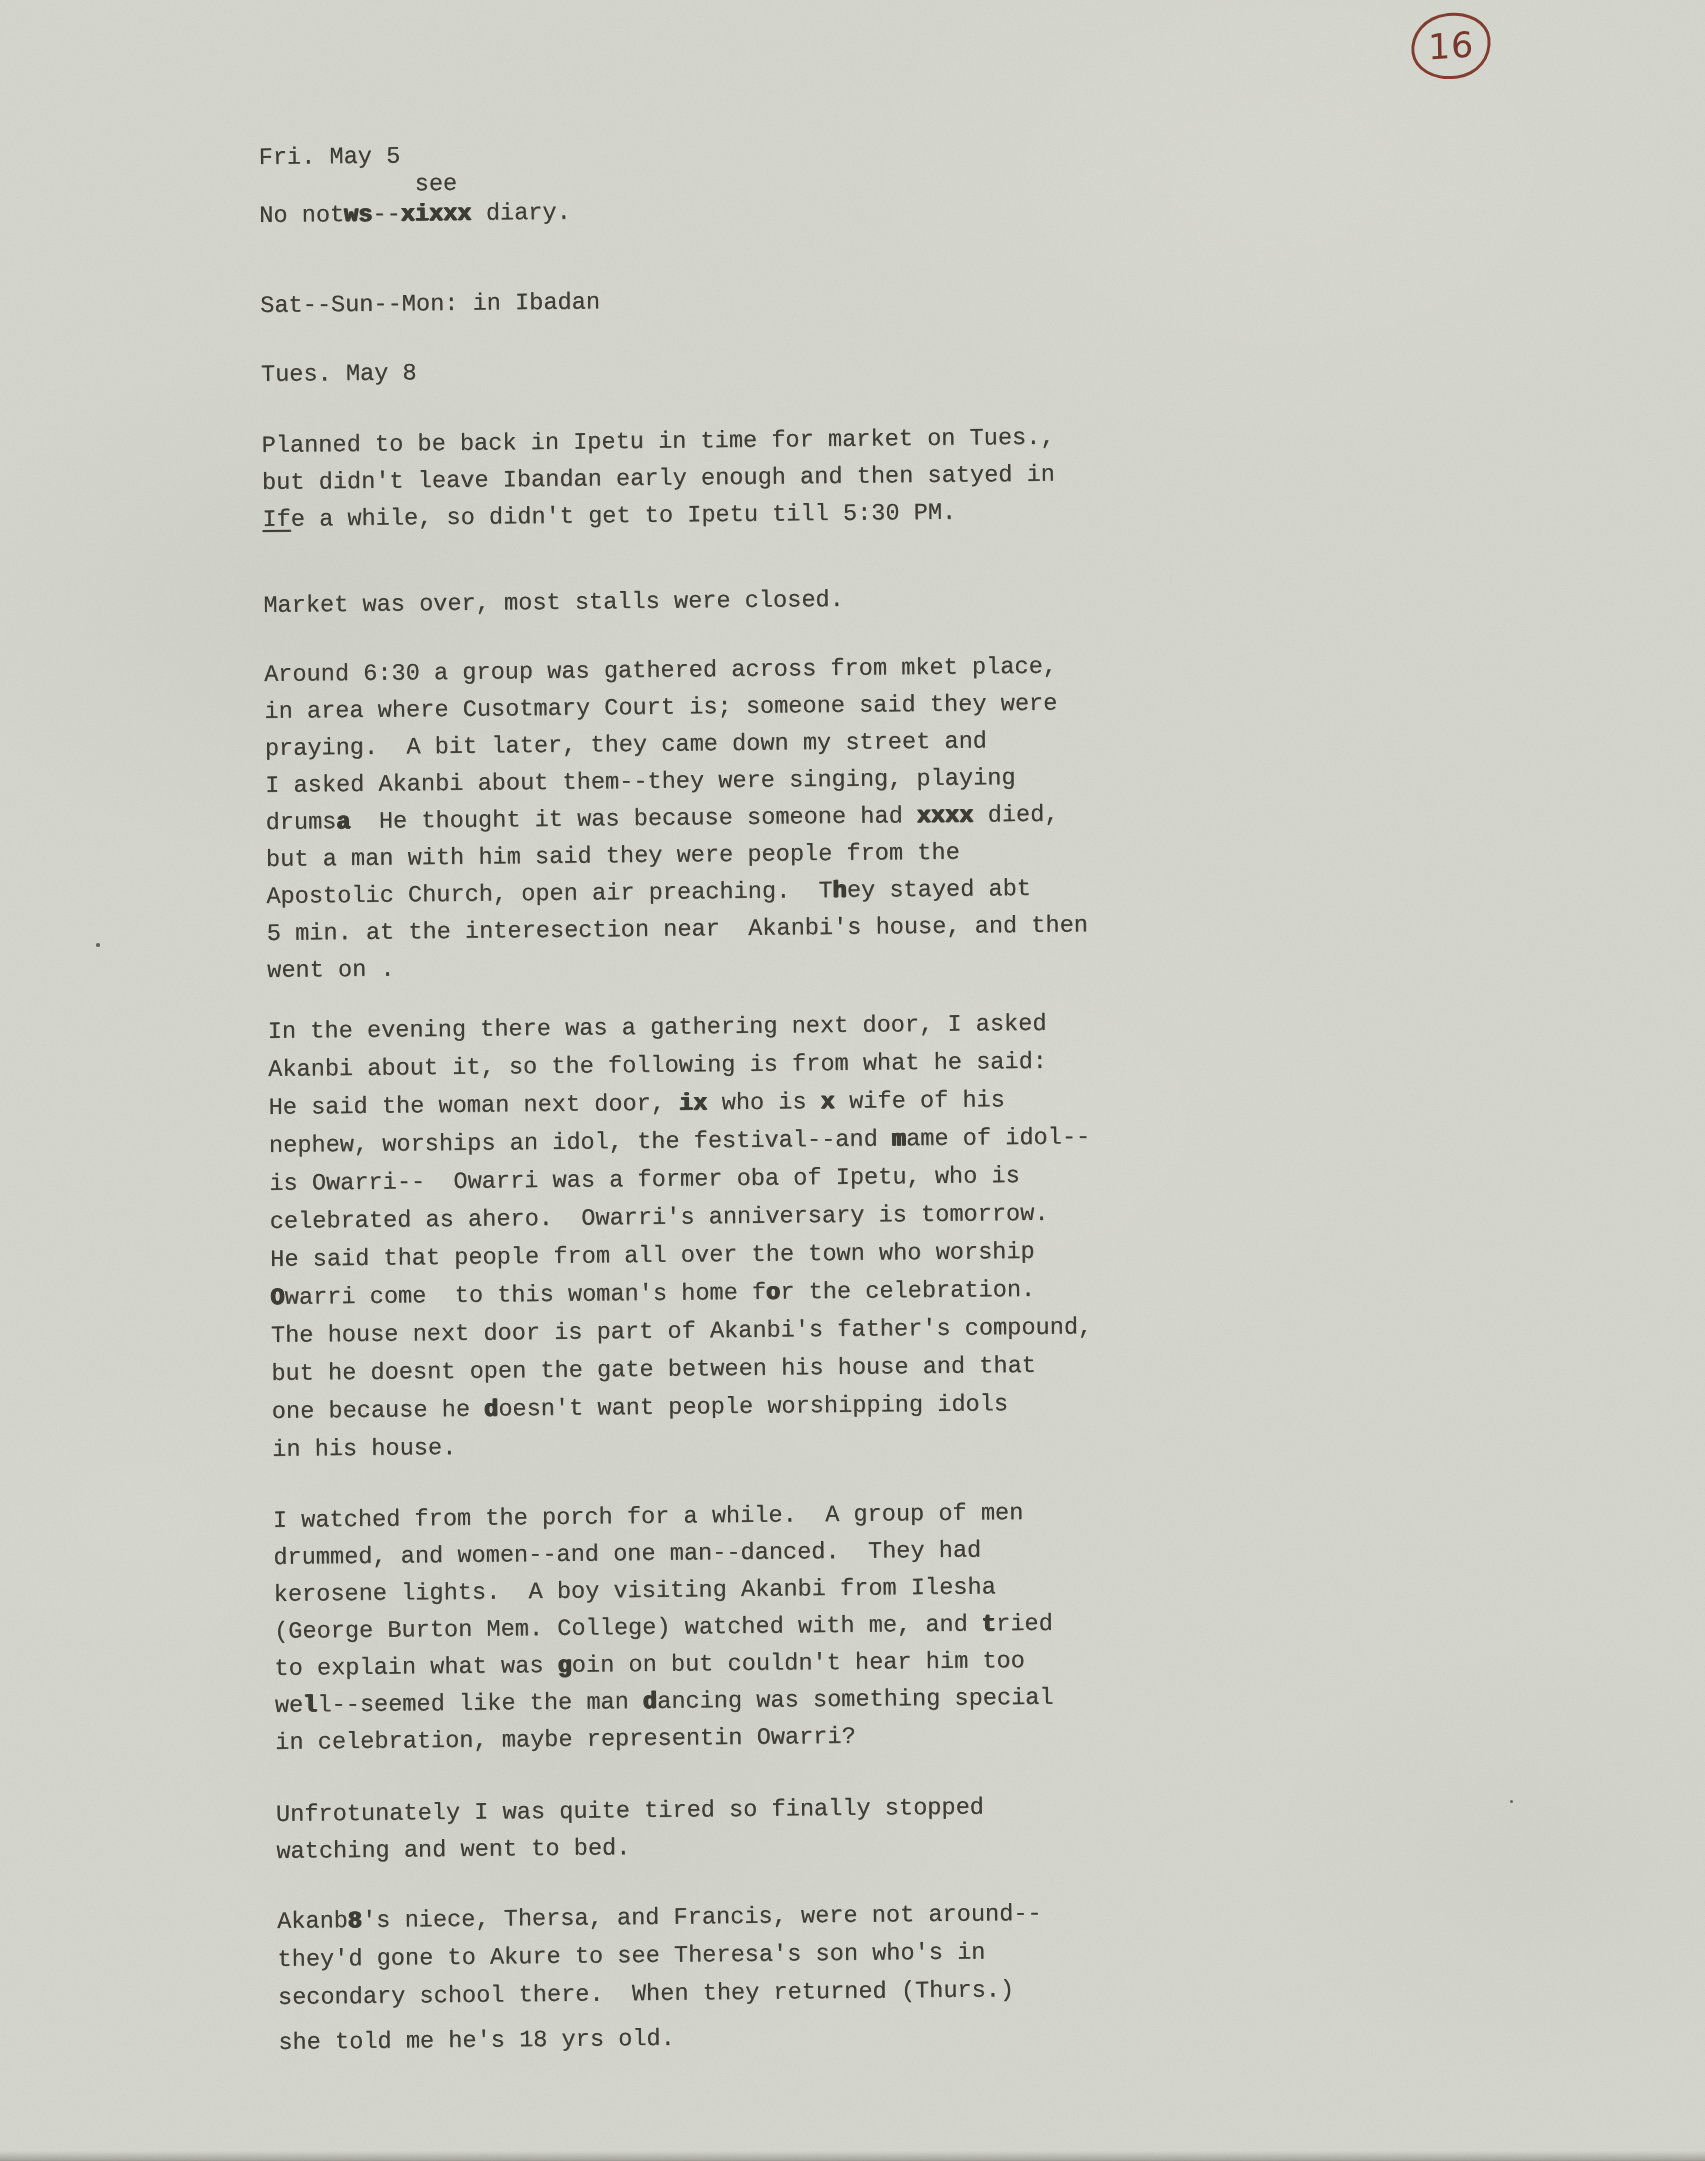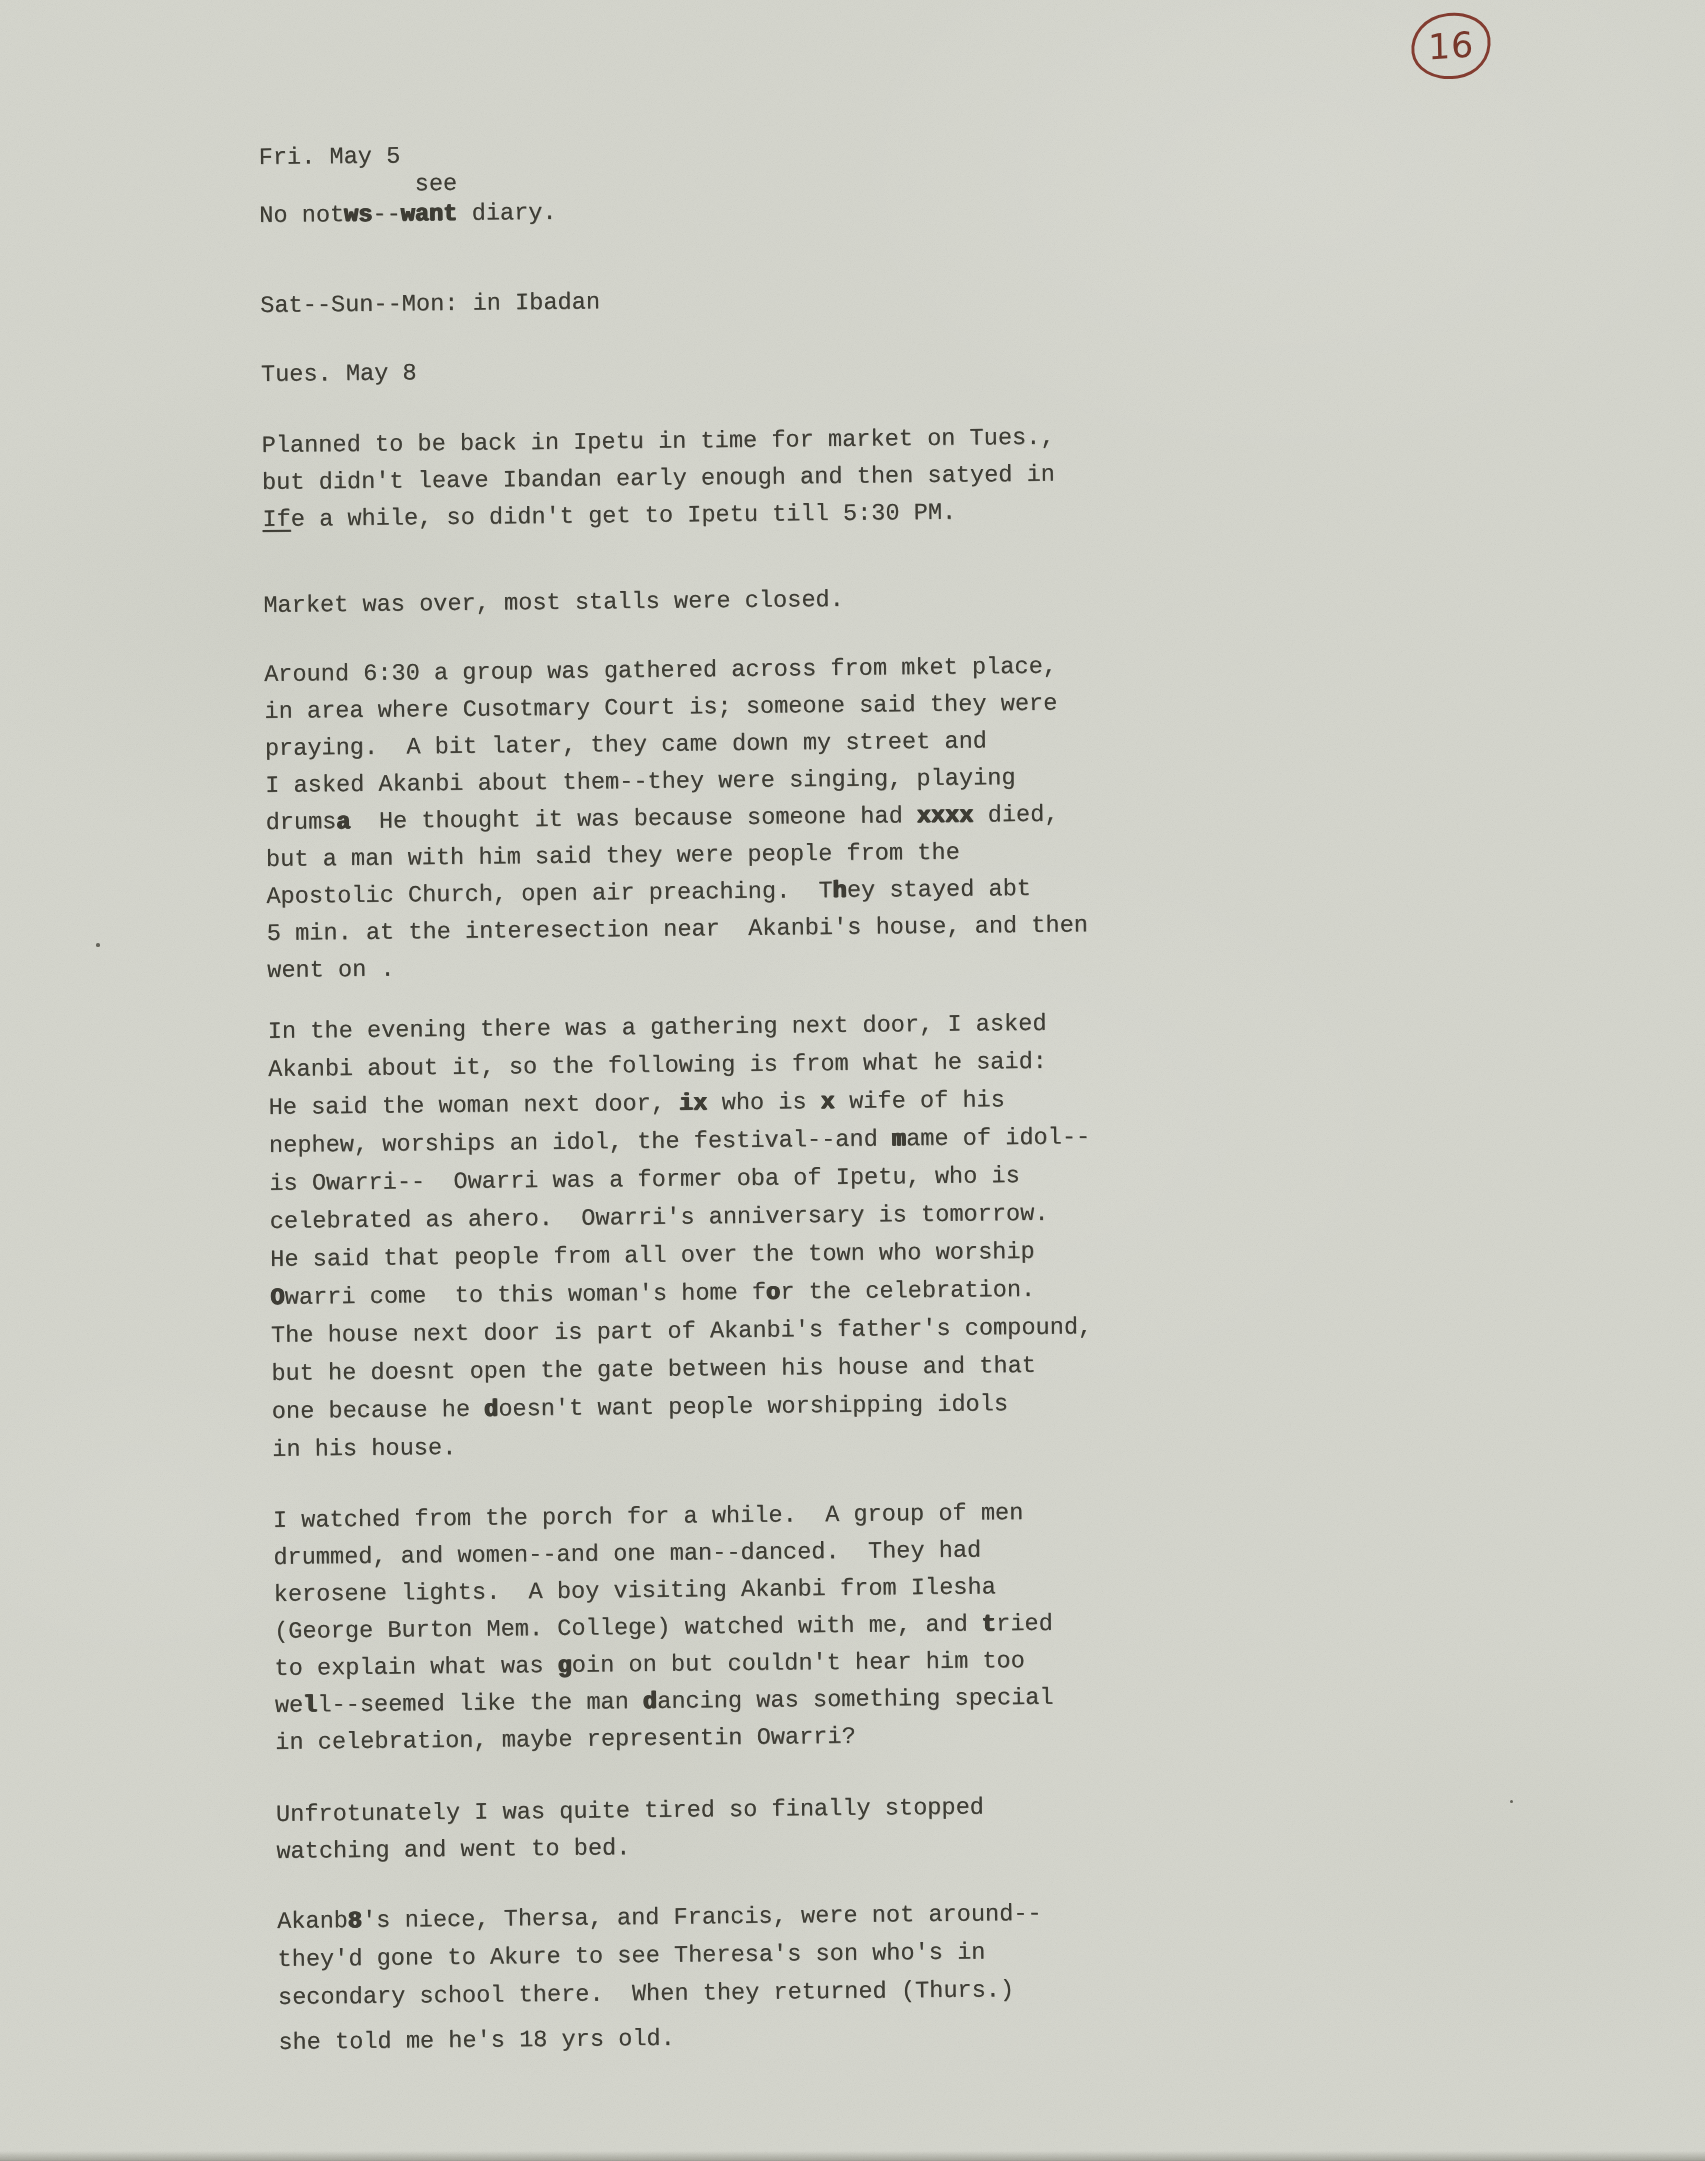--- a/index.html
+++ b/index.html
@@ -66,21 +66,21 @@
 
 <svg class="paper-noise" xmlns="http://www.w3.org/2000/svg" viewBox="0 0 2310 2928" width="1705" height="2161">
   <filter id="paperNoise">
     <feTurbulence type="fractalNoise" baseFrequency="0.8" numOctaves="2" stitchTiles="stitch"></feTurbulence>
     <feColorMatrix type="saturate" values="0"></feColorMatrix>
   </filter>
   <rect width="2310" height="2928" filter="url(#paperNoise)"></rect>
 </svg>
 
 <div class="typewriter">
-    <div class="paragraph" style="top: 139px; line-height: 37px;"><div class="line"><span>Fri. May 5</span></div><div class="line insert" style="line-height: 20.7px; height: 20.7px; margin-left: 11ch;"><span>see</span></div><div class="line"><span>No not</span><span class="ot">ws</span><span>--</span><span class="ot">want</span><span> diary.</span></div></div>
+    <div class="paragraph" style="top: 139px; line-height: 37px;"><div class="line"><span>Fri. May 5</span></div><div class="line insert" style="line-height: 20.7px; height: 20.7px; margin-left: 11ch;"><span>see</span></div><div class="line"><span>No not</span><span class="ot">ws</span><span>--</span><span class="ot">xixxx</span><span> diary.</span></div></div>
     <div class="paragraph" style="top: 287px; line-height: 37px;"><div class="line"><span>Sat--Sun--Mon: in Ibadan</span></div></div>
     <div class="paragraph" style="top: 356px; line-height: 37px;"><div class="line"><span>Tues. May 8</span></div></div>
     <div class="paragraph" style="top: 427px; line-height: 37px;"><div class="line"><span>Planned to be back in Ipetu in time for market on Tues.,</span></div><div class="line"><span>but didn't leave Ibandan early enough and then satyed in</span></div><div class="line"><span class="ul">If</span><span>e a while, so didn't get to Ipetu till 5:30 PM.</span></div></div>
     <div class="paragraph" style="top: 587px; line-height: 37px;"><div class="line"><span>Market was over, most stalls were closed.</span></div></div>
     <div class="paragraph" style="top: 656px; line-height: 37px;"><div class="line"><span>Around 6:30 a group was gathered across from mket place,</span></div><div class="line"><span>in area where Cusotmary Court is; someone said they were</span></div><div class="line"><span>praying.  A bit later, they came down my street and</span></div><div class="line"><span>I asked Akanbi about them--they were singing, playing</span></div><div class="line"><span>drums</span><span class="ot">a</span><span>  He thought it was because someone had </span><span class="ot">xxxx</span><span> died,</span></div><div class="line"><span>but a man with him said they were people from the</span></div><div class="line"><span>Apostolic Church, open air preaching.  T</span><span class="ot">h</span><span>ey stayed abt</span></div><div class="line"><span>5 min. at the interesection near  Akanbi's house, and then</span></div><div class="line"><span>went on .</span></div></div>
     <div class="paragraph" style="top: 1013px; line-height: 38px;"><div class="line"><span>In the evening there was a gathering next door, I asked</span></div><div class="line"><span>Akanbi about it, so the following is from what he said:</span></div><div class="line"><span>He said the woman next door, </span><span class="ot">ix</span><span> who is </span><span class="ot">x</span><span> wife of his</span></div><div class="line"><span>nephew, worships an idol, the festival--and </span><span class="ot">m</span><span>ame of idol--</span></div><div class="line"><span>is Owarri--  Owarri was a former oba of Ipetu, who is</span></div><div class="line"><span>celebrated as ahero.  Owarri's anniversary is tomorrow.</span></div><div class="line"><span>He said that people from all over the town who worship</span></div><div class="line"><span class="ot">O</span><span>warri come  to this woman's home f</span><span class="ot">o</span><span>r the celebration.</span></div><div class="line"><span>The house next door is part of Akanbi's father's compound,</span></div><div class="line"><span>but he doesnt open the gate between his house and that</span></div><div class="line"><span>one because he </span><span class="ot">d</span><span>oesn't want people worshipping idols</span></div><div class="line"><span>in his house.</span></div></div>
     <div class="paragraph" style="top: 1502px; line-height: 37px;"><div class="line"><span>I watched from the porch for a while.  A group of men</span></div><div class="line"><span>drummed, and women--and one man--danced.  They had</span></div><div class="line"><span>kerosene lights.  A boy visiting Akanbi from Ilesha</span></div><div class="line"><span>(George Burton Mem. College) watched with me, and </span><span class="ot">t</span><span>ried</span></div><div class="line"><span>to explain what was </span><span class="ot">g</span><span>oin on but couldn't hear him too</span></div><div class="line"><span>we</span><span class="ot">l</span><span>l--seemed like the man </span><span class="ot">d</span><span>ancing was something special</span></div><div class="line"><span>in celebration, maybe representin Owarri?</span></div></div>
     <div class="paragraph" style="top: 1796px; line-height: 37px;"><div class="line"><span>Unfrotunately I was quite tired so finally stopped</span></div><div class="line"><span>watching and went to bed.</span></div></div>
     <div class="paragraph" style="top: 1903px; line-height: 38px;"><div class="line"><span>Akanb</span><span class="ot">8</span><span>'s niece, Thersa, and Francis, were not around--</span></div><div class="line"><span>they'd gone to Akure to see Theresa's son who's in</span></div><div class="line"><span>secondary school there.  When they returned (Thurs.)</span></div><div class="line" style="margin-top: 7.4px;"><span>she told me he's 18 yrs old.</span></div></div>
   </div>

